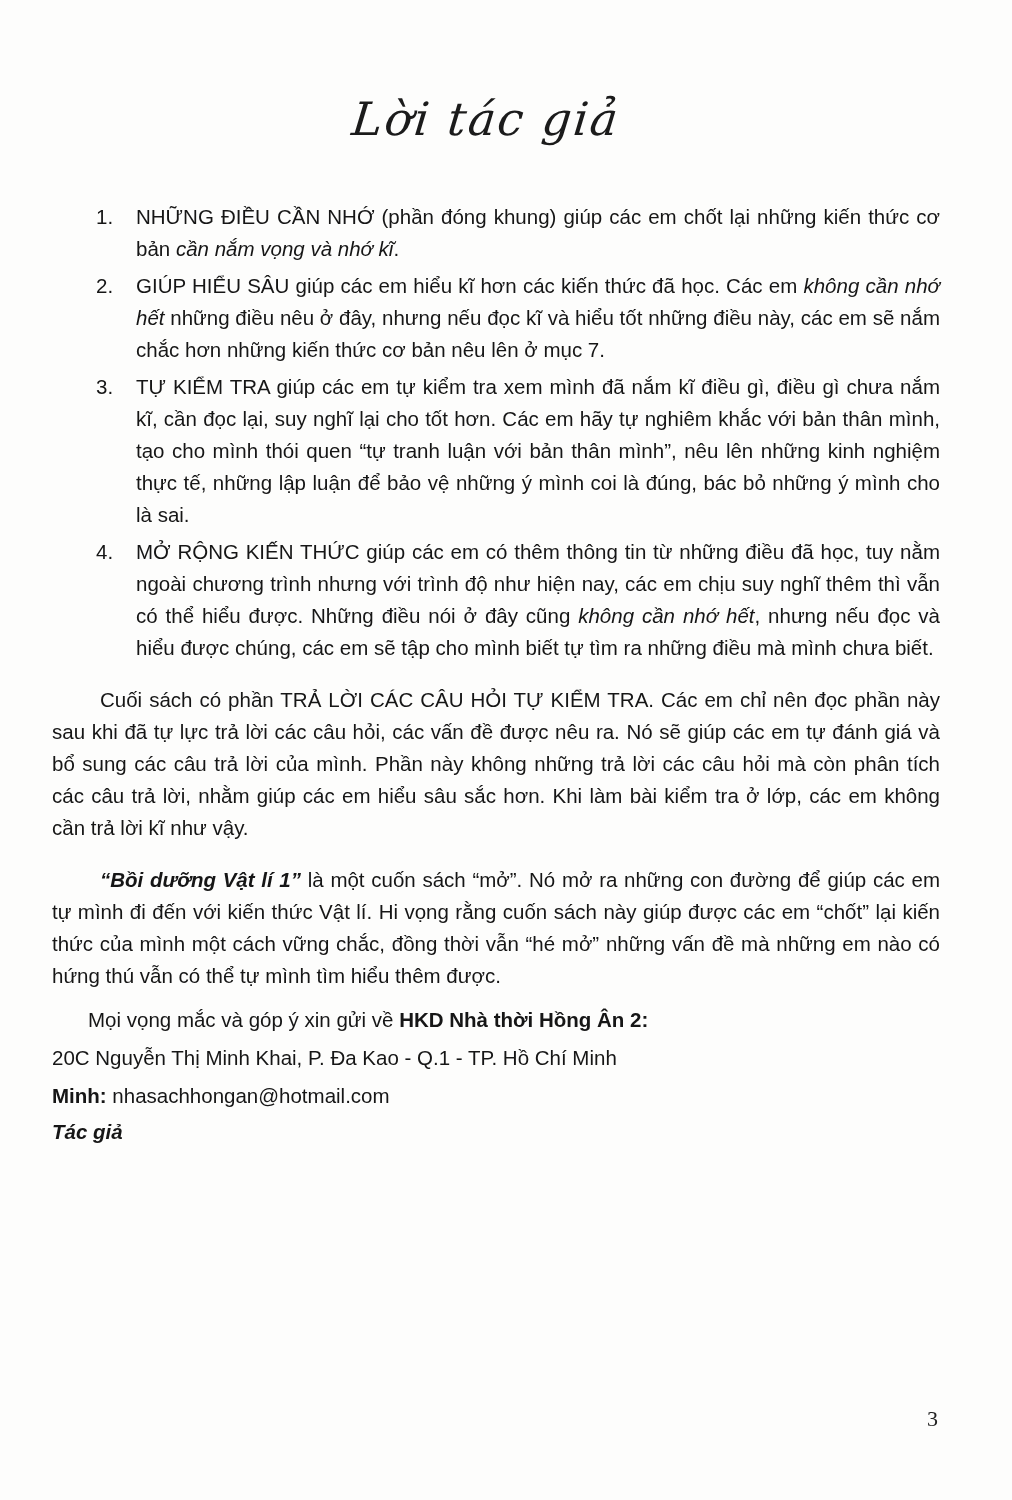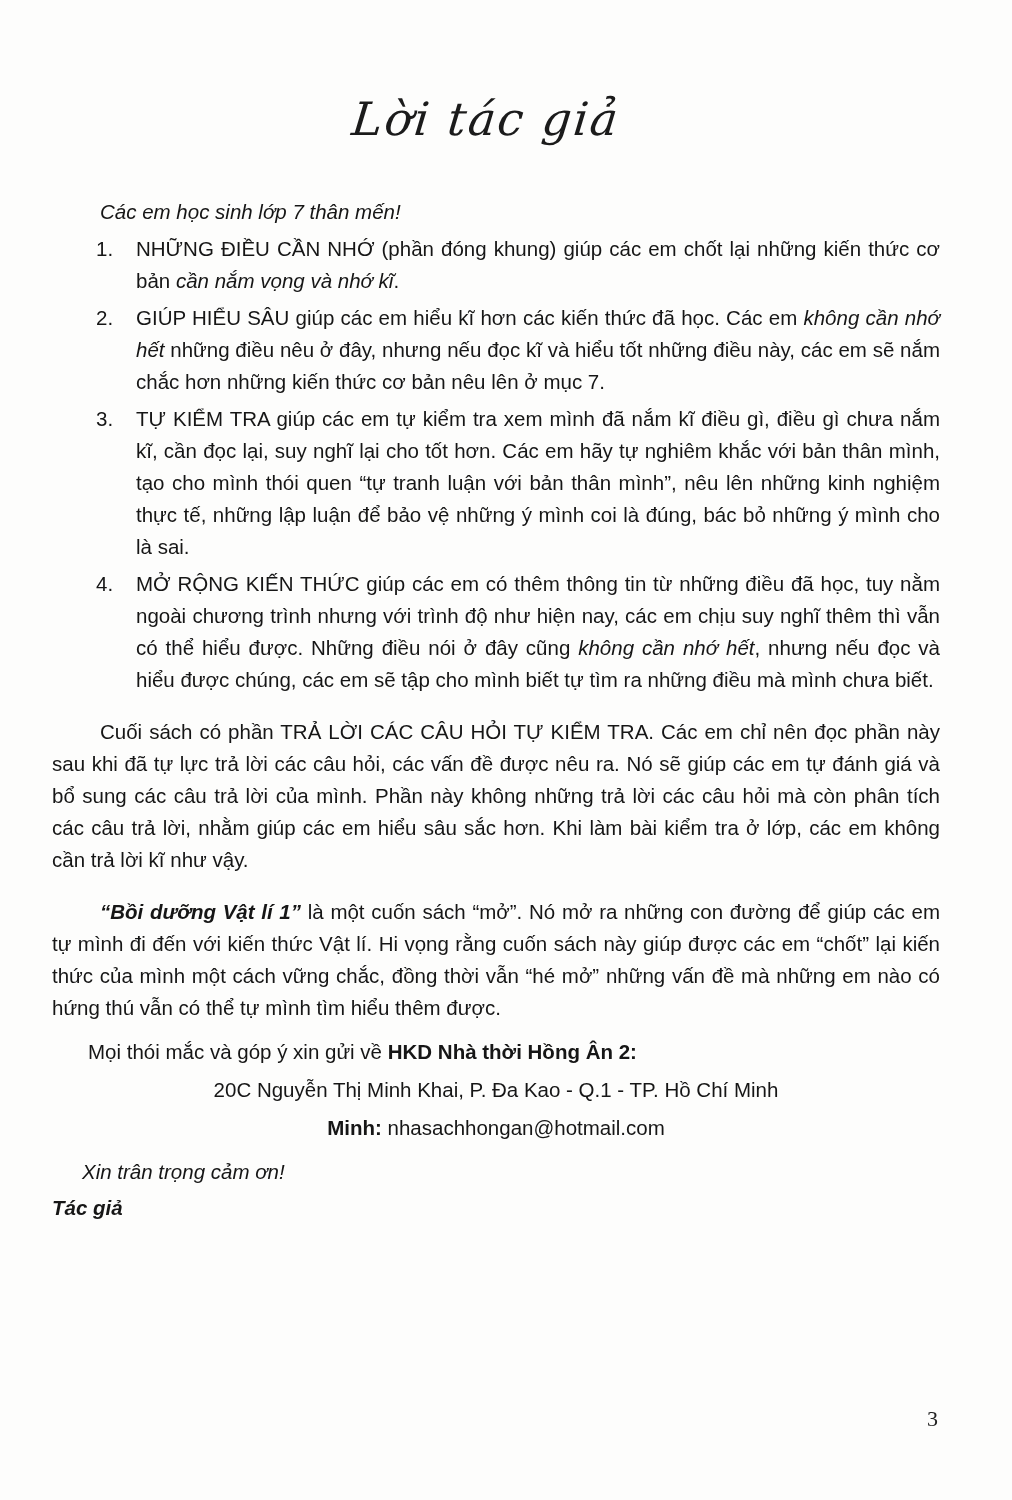--- a/index.html
+++ b/index.html
@@ -31,44 +31,42 @@
   }
   .para{margin:0;}
   .b{font-weight:bold;}
   .i{font-style:italic;}
   .p-lead{ text-indent:48px; font-style:italic; }
   .p-body{ text-indent:48px; text-align:justify; margin-top:4px; }
   .p-list{ position:relative; padding-left:84px; text-align:justify; margin-top:5px; }
   .num{ position:absolute; left:44px; top:0; }
   .p-after{ text-indent:48px; text-align:justify; margin-top:20px; }
   .p-contact{ text-indent:36px; margin-top:12px; }
-  .p-center{ text-align:center; margin-top:6px; }
+  .p-center{ margin-top:6px; }
   .p-thanks{ font-style:italic; text-indent:30px; margin-top:12px; }
   .p-author{ text-align:left; padding-right:36px; font-weight:bold; font-style:italic; margin-top:4px; }
   .page-number{
     position:absolute;
     top:1406px; right:74px;
     font-family:"Liberation Serif", serif;
     font-size:22px;
     color:#222;
   }
 </style>
 </head>
 <body>
 
 <div class="page">
   <div class="title">Lời tác giả</div>
   <div class="content">
-      <div class="para p-lead"><span class="i">Các em học sinh lớp 7 thân mến!</span></div>
       <div class="para p-list"><span class="num">1.</span><span>NHỮNG ĐIỀU CẦN NHỚ (phần đóng khung) giúp các em chốt lại những kiến thức cơ bản </span><span class="i">cần nắm vọng và nhớ kĩ</span><span>.</span></div>
       <div class="para p-list"><span class="num">2.</span><span>GIÚP HIỂU SÂU giúp các em hiểu kĩ hơn các kiến thức đã học. Các em </span><span class="i">không cần nhớ hết</span><span> những điều nêu ở đây, nhưng nếu đọc kĩ và hiểu tốt những điều này, các em sẽ nắm chắc hơn những kiến thức cơ bản nêu lên ở mục 7.</span></div>
       <div class="para p-list"><span class="num">3.</span><span>TỰ KIỂM TRA giúp các em tự kiểm tra xem mình đã nắm kĩ điều gì, điều gì chưa nắm kĩ, cần đọc lại, suy nghĩ lại cho tốt hơn. Các em hãy tự nghiêm khắc với bản thân mình, tạo cho mình thói quen “tự tranh luận với bản thân mình”, nêu lên những kinh nghiệm thực tế, những lập luận để bảo vệ những ý mình coi là đúng, bác bỏ những ý mình cho là sai.</span></div>
       <div class="para p-list"><span class="num">4.</span><span>MỞ RỘNG KIẾN THỨC giúp các em có thêm thông tin từ những điều đã học, tuy nằm ngoài chương trình nhưng với trình độ như hiện nay, các em chịu suy nghĩ thêm thì vẫn có thể hiểu được. Những điều nói ở đây cũng </span><span class="i">không cần nhớ hết</span><span>, nhưng nếu đọc và hiểu được chúng, các em sẽ tập cho mình biết tự tìm ra những điều mà mình chưa biết.</span></div>
       <div class="para p-after"><span>Cuối sách có phần TRẢ LỜI CÁC CÂU HỎI TỰ KIỂM TRA. Các em chỉ nên đọc phần này sau khi đã tự lực trả lời các câu hỏi, các vấn đề được nêu ra. Nó sẽ giúp các em tự đánh giá và bổ sung các câu trả lời của mình. Phần này không những trả lời các câu hỏi mà còn phân tích các câu trả lời, nhằm giúp các em hiểu sâu sắc hơn. Khi làm bài kiểm tra ở lớp, các em không cần trả lời kĩ như vậy.</span></div>
       <div class="para p-after"><span class="b i">“Bồi dưỡng Vật lí 1”</span><span> là một cuốn sách “mở”. Nó mở ra những con đường để giúp các em tự mình đi đến với kiến thức Vật lí. Hi vọng rằng cuốn sách này giúp được các em “chốt” lại kiến thức của mình một cách vững chắc, đồng thời vẫn “hé mở” những vấn đề mà những em nào có hứng thú vẫn có thể tự mình tìm hiểu thêm được.</span></div>
-      <div class="para p-contact"><span>Mọi thói mắc và góp ý xin gửi về </span><span class="b">HKD Nhà thời Hồng Ân 2:</span></div>
+      <div class="para p-contact"><span>Mọi vọng mắc và góp ý xin gửi về </span><span class="b">HKD Nhà thời Hồng Ân 2:</span></div>
       <div class="para p-center"><span>20C Nguyễn Thị Minh Khai, P. Đa Kao - Q.1 - TP. Hồ Chí Minh</span></div>
       <div class="para p-center"><span class="b">Minh: </span><span>nhasachhongan@hotmail.com</span></div>
-      <div class="para p-thanks"><span>Xin trân trọng cảm ơn!</span></div>
       <div class="para p-author"><span>Tác giả</span></div>
     </div>
   <div class="page-number">3</div>
 </div>
 
 </body></html>

